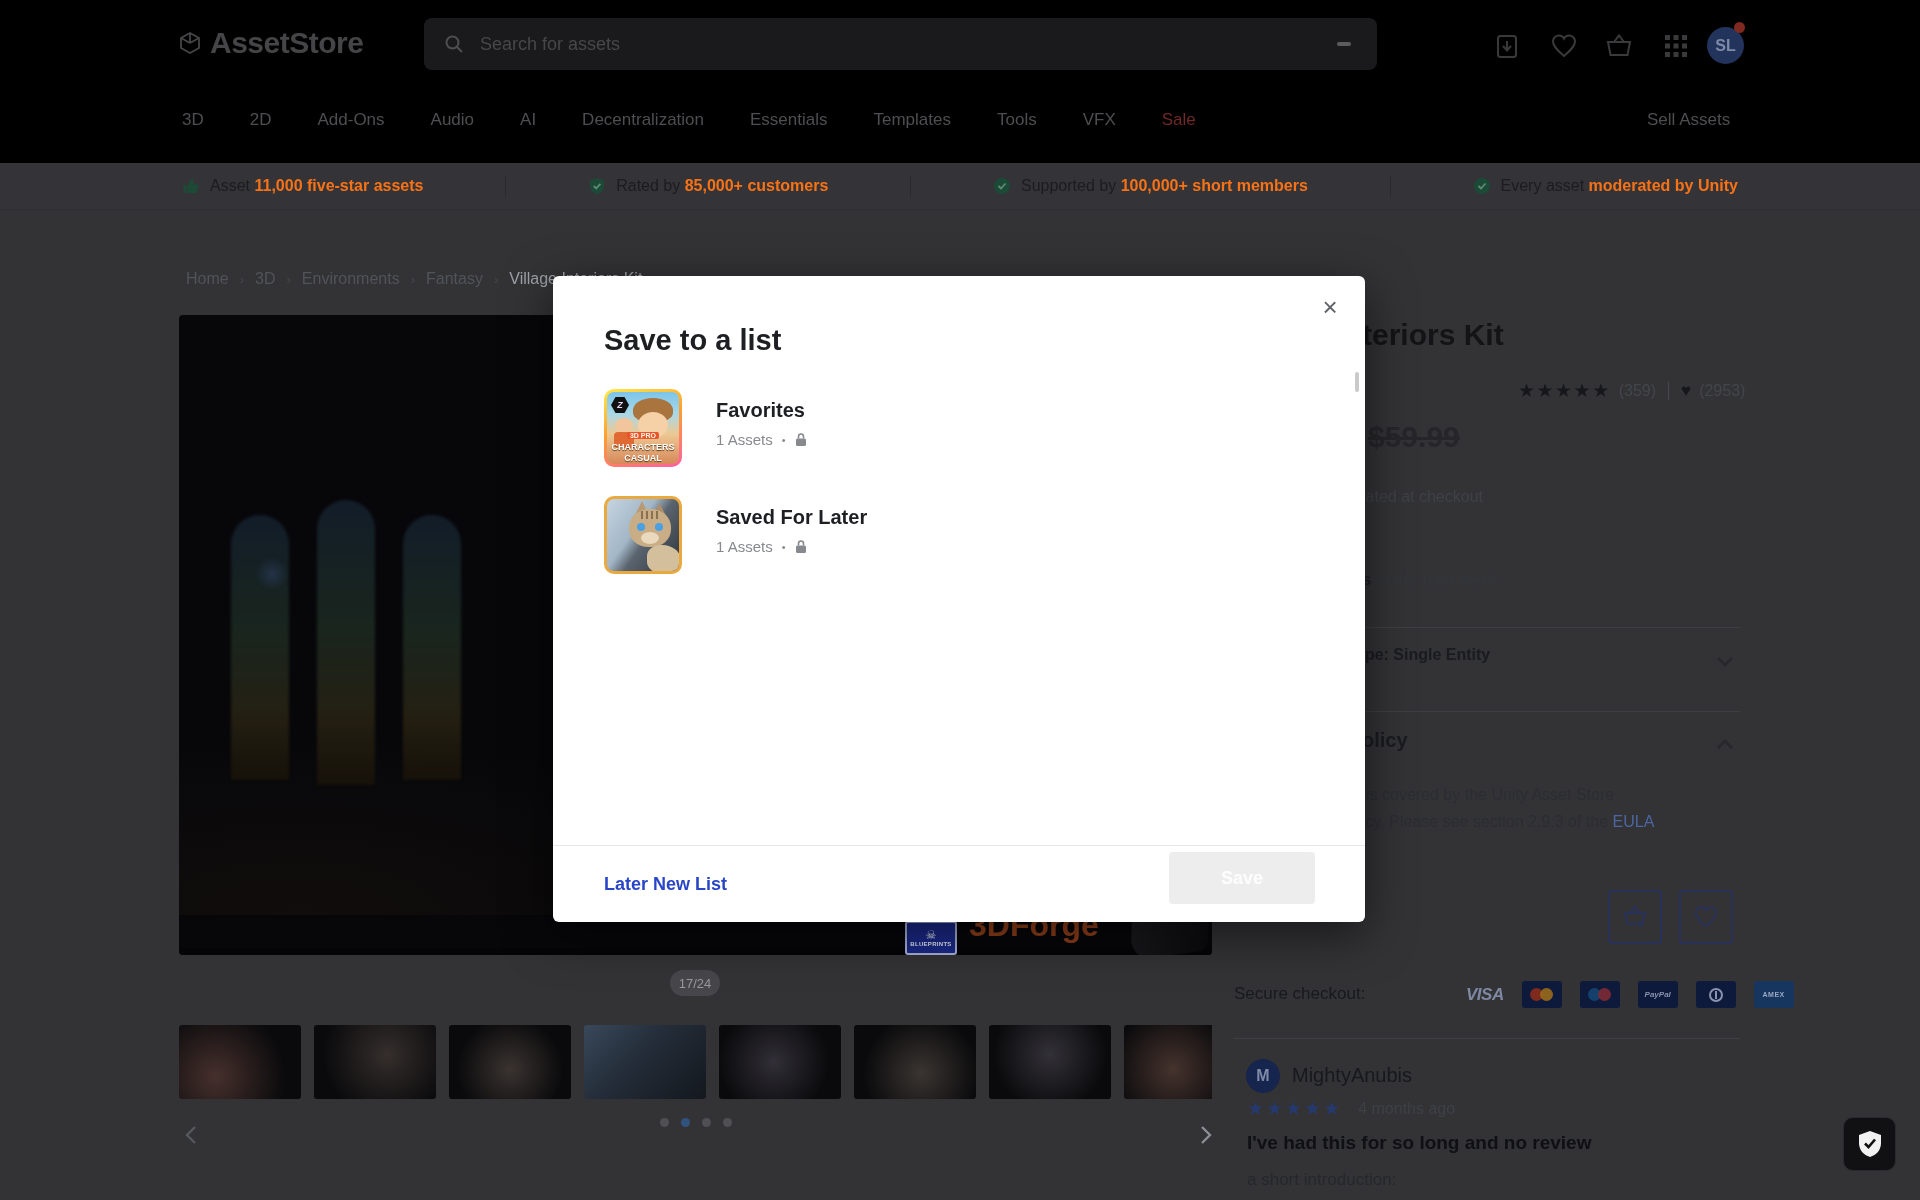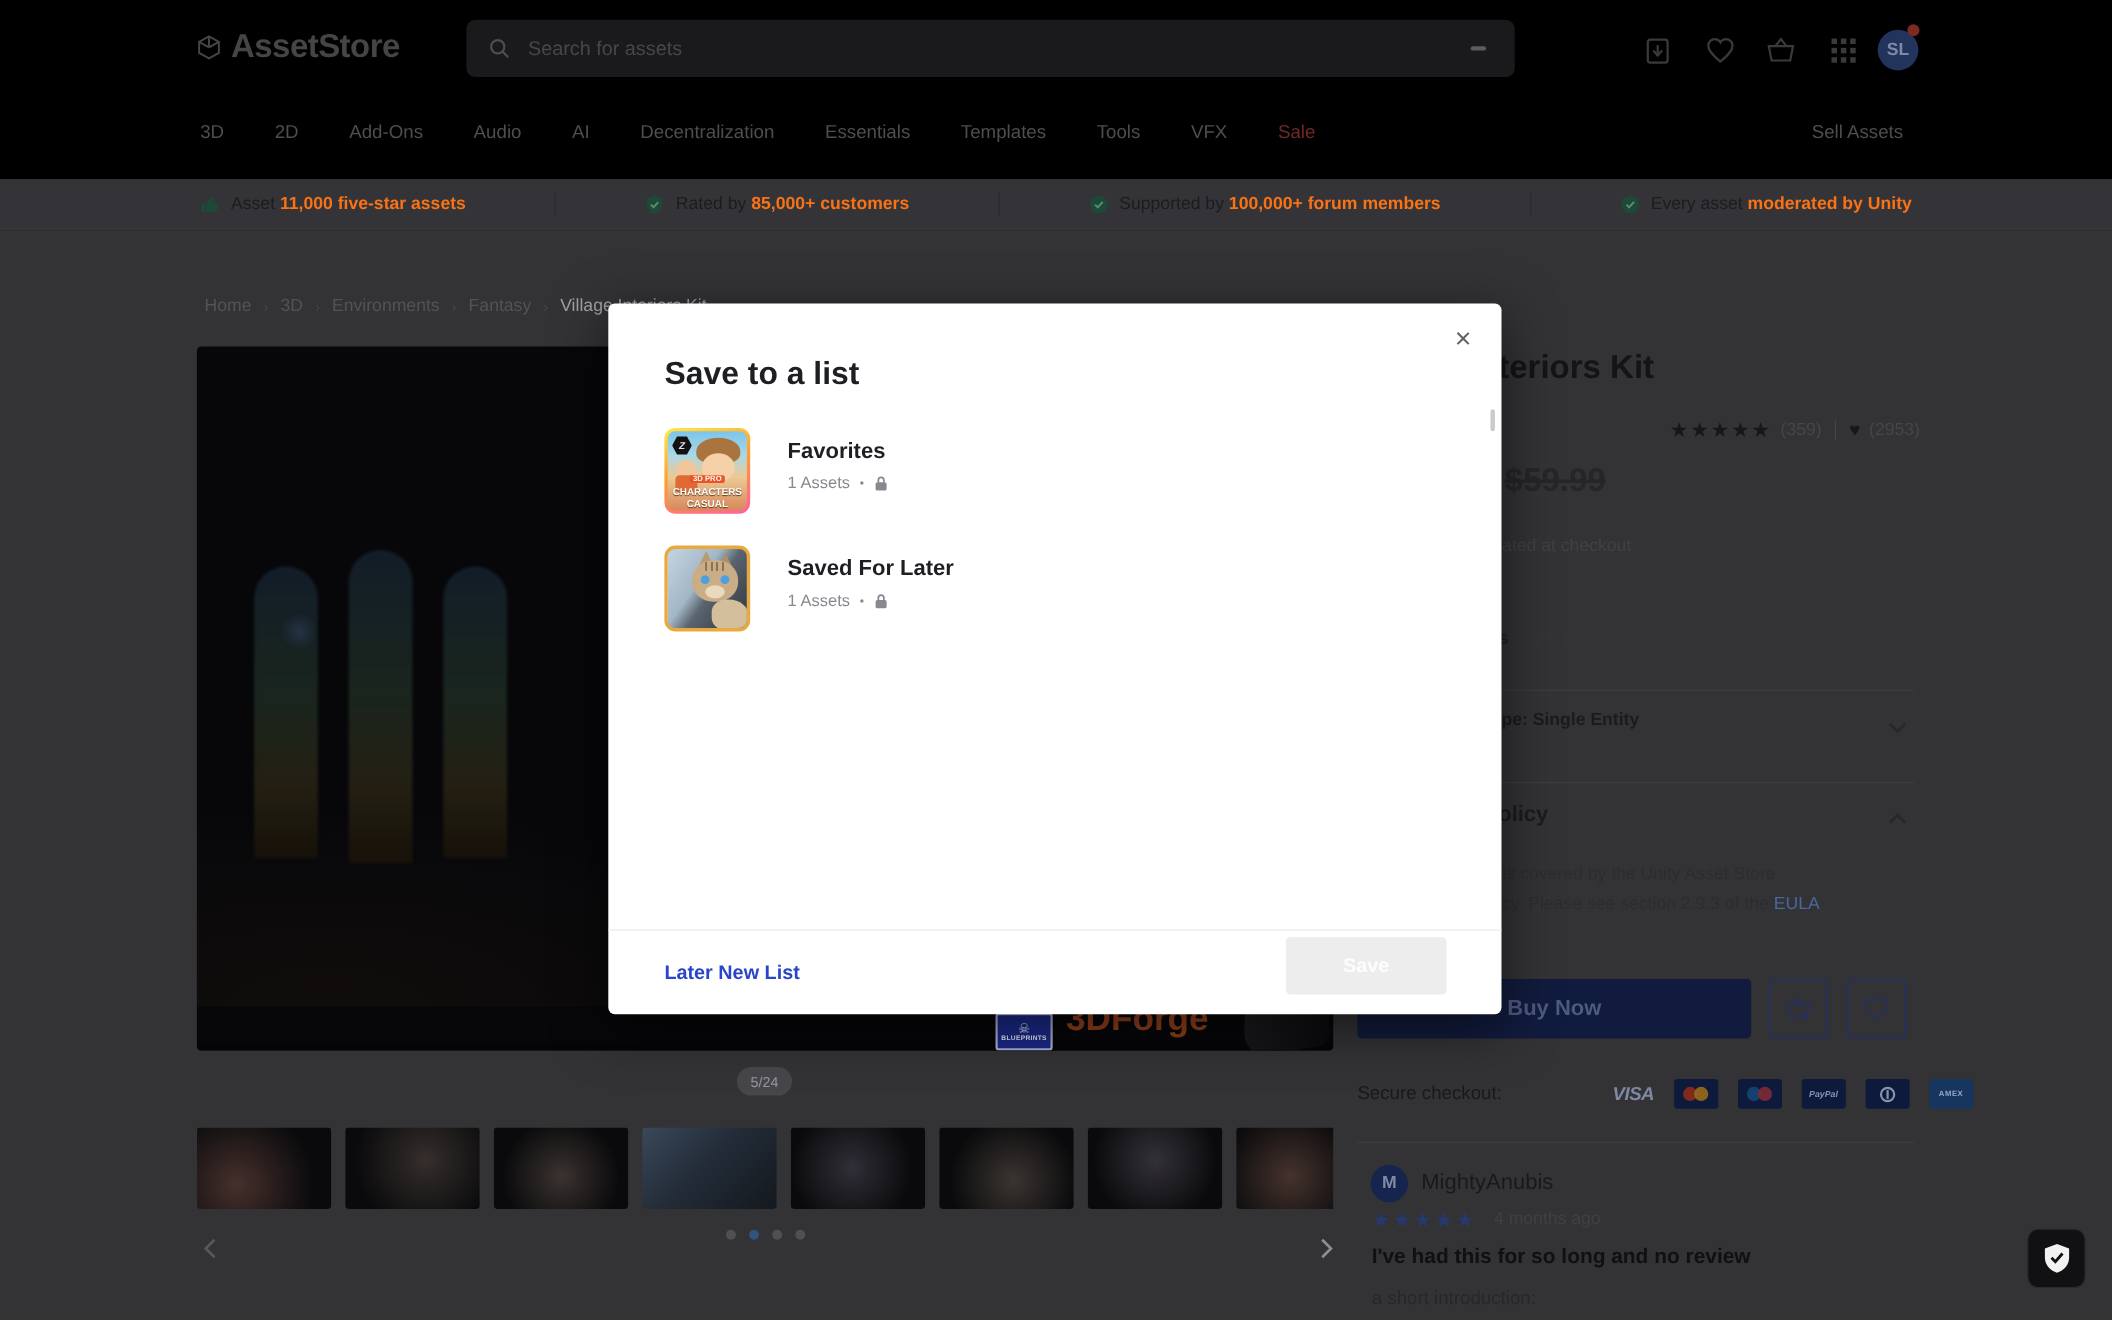--- a/index.html
+++ b/index.html
@@ -278,21 +278,21 @@
         <path d="M5.8 9 L8.2 11.4 L12.4 6.8" fill="none" stroke="#5d8a72" stroke-width="1.8"></path>
       </svg>
       <span><span>Rated by </span><b>85,000+ customers</b></span>
     </div>
     <div class="tdiv"></div>
     <div class="trust-item">
       <svg width="18" height="18" viewBox="0 0 18 18">
         <circle cx="9" cy="9" r="8" fill="#1d4a36"></circle>
         <path d="M5.5 9 L8 11.5 L12.5 6.5" fill="none" stroke="#5d8a72" stroke-width="1.8"></path>
       </svg>
-      <span><span>Supported by </span><b>100,000+ forum members</b></span>
+      <span><span>Supported by </span><b>100,000+ short members</b></span>
     </div>
     <div class="tdiv"></div>
     <div class="trust-item">
       <svg width="18" height="18" viewBox="0 0 18 18">
         <circle cx="9" cy="9" r="8" fill="#1d4a36"></circle>
         <path d="M5.5 9 L8 11.5 L12.5 6.5" fill="none" stroke="#5d8a72" stroke-width="1.8"></path>
       </svg>
       <span><span>Every asset </span><b>moderated by Unity</b></span>
     </div>
   </div>
@@ -317,21 +317,21 @@
     <div id="rosewin"></div>
     <div id="stage-bottom"></div>
     <div id="bp-badge">
       <span class="skull">☠</span>
       <span class="bp-text">BLUEPRINTS</span>
     </div>
     <span id="watermark">3DForge</span>
     <div id="meshobj"></div>
   </div>
 
-  <div id="counter">5/24</div>
+  <div id="counter">17/24</div>
 
   <div id="thumbs">
     <div class="thumb t1"></div>
     <div class="thumb t2"></div>
     <div class="thumb t3"></div>
     <div class="thumb t4"></div>
     <div class="thumb t5"></div>
     <div class="thumb t6"></div>
     <div class="thumb t7"></div>
     <div class="thumb t8"></div>
@@ -373,21 +373,20 @@
   <div class="rc-hr" id="hr2"></div>
   <div class="rc-frag" id="rc-policy">olicy</div>
   <svg class="chev" id="chev-policy" viewBox="0 0 26 26">
     <path d="M6 16 L13 9 L20 16" fill="none" stroke="#26282c" stroke-width="2.6"></path>
   </svg>
   <div class="rc-frag" id="rc-pol1">is covered by the Unity Asset Store</div>
   <div class="rc-frag" id="rc-pol2">
     <span>icy. Please see section 2.9.3 of the </span><span class="eula">EULA</span>
   </div>
 
-  <div id="buy-btn">Buy Now</div>
   <div class="sq-btn" id="basket-btn">
     <svg width="28" height="28" viewBox="0 0 28 28">
       <path d="M4 10 L24 10 L21.5 21 L6.5 21 Z" fill="none" stroke="#28315a" stroke-width="2"></path>
       <path d="M9 10 L14 4 L19 10" fill="none" stroke="#28315a" stroke-width="2"></path>
       <path d="M19 18 v6 M16 21 h6" stroke="#28315a" stroke-width="2"></path>
     </svg>
   </div>
   <div class="sq-btn" id="wish-btn">
     <svg width="28" height="28" viewBox="0 0 30 30">
       <path d="M15 25 C8 19 4 15 4 10.5 C4 7 6.8 4.5 10 4.5 C12 4.5 14 5.6 15 7.5 C16 5.6 18 4.5 20 4.5 C23.2 4.5 26 7 26 10.5 C26 15 22 19 15 25 Z" fill="none" stroke="#28315a" stroke-width="2"></path>

